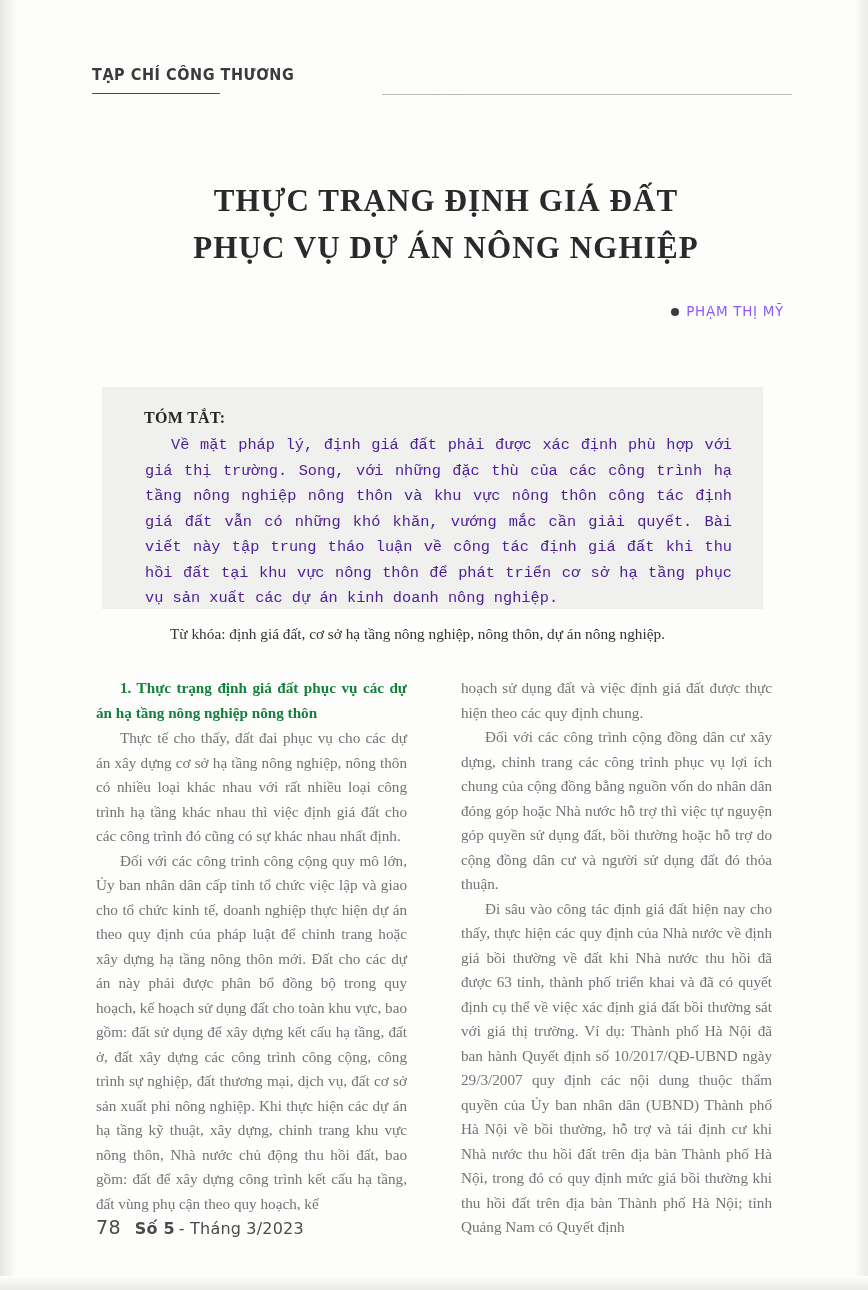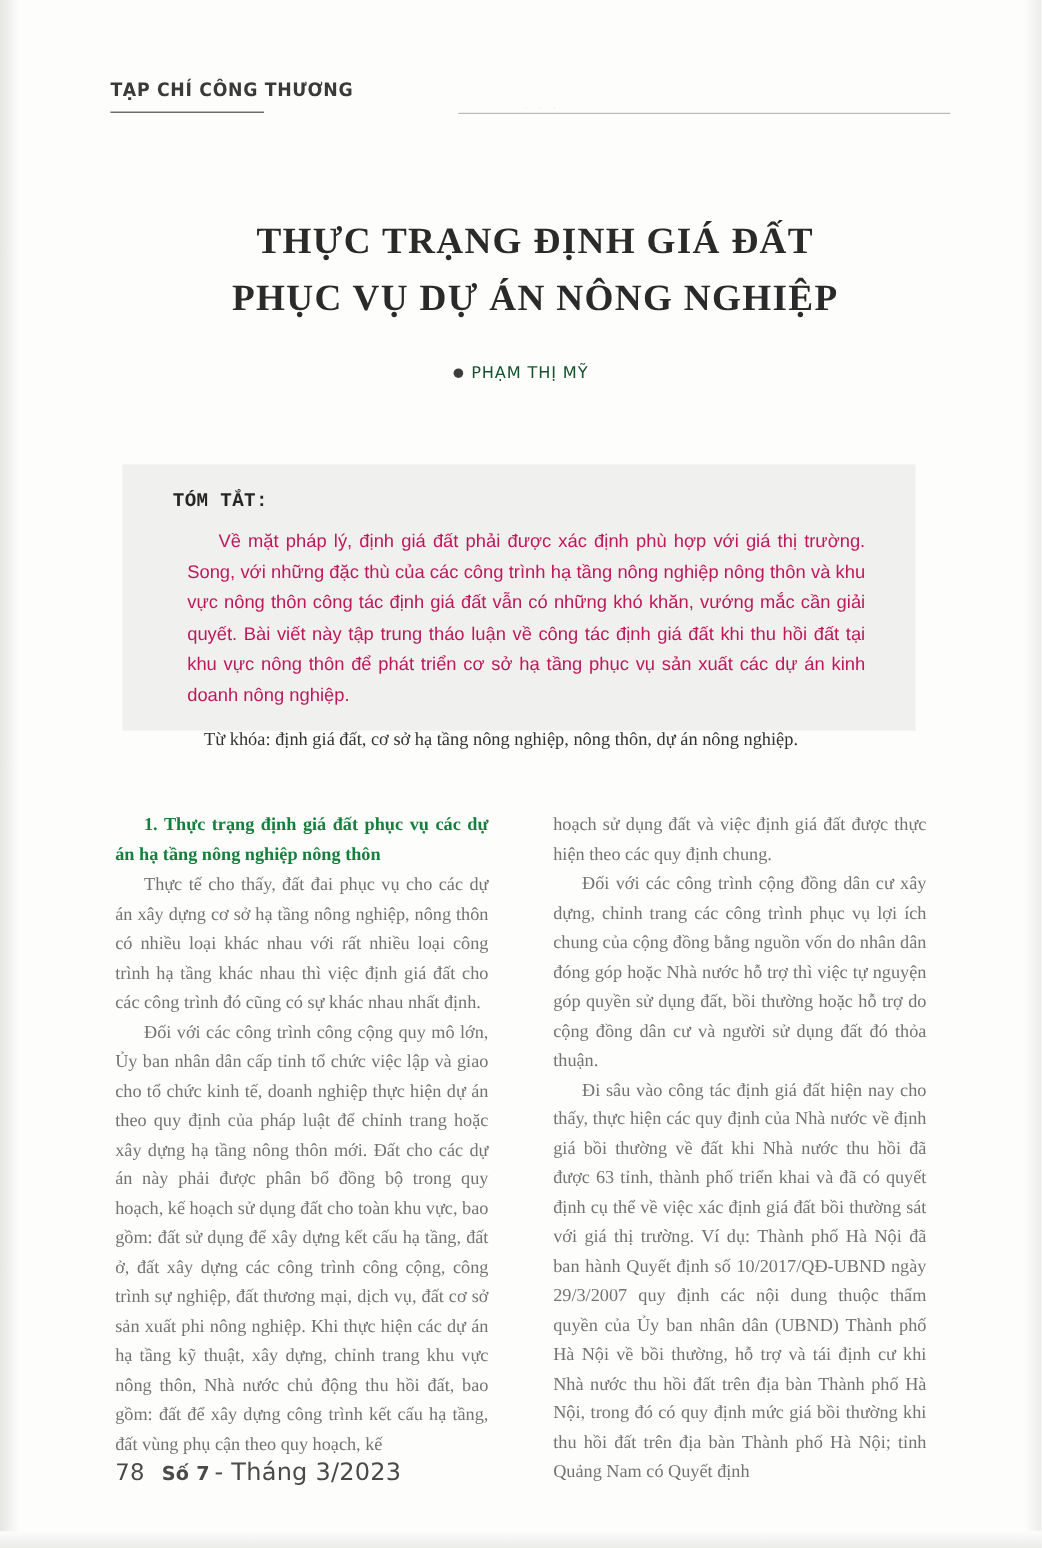--- a/index.html
+++ b/index.html
@@ -102,25 +102,25 @@
     color: #2a2a2a;
   }
   .doc-title .l2 { display: block; }
 
   
   .author-line {
     position: absolute;
     left: 84px;
     top: 303px;
     width: 700px;
-    text-align: center;
+    text-align: right;
     font-family: "DejaVu Sans", sans-serif;
     font-size: 13.5px;
     letter-spacing: 0.7px;
-    color: #14532d;
+    color: #8b5cf6;
     white-space: nowrap;
   }
   .author-bullet {
     display: inline-block;
     width: 8px;
     height: 8px;
     border-radius: 50%;
     background: #3d3d3d;
     margin-right: 7px;
     position: relative;
@@ -133,35 +133,35 @@
     left: 102px;
     top: 387px;
     width: 661px;
     height: 222px;
     background: #f0f0ee;
   }
   .abstract-inner {
     padding: 22px 30px 0 42px;
   }
   .abstract-heading {
-    font-family: Liberation Mono, monospace;
+    font-family: Liberation Serif, serif;
     font-weight: 700;
     font-size: 16px;
     letter-spacing: 0.3px;
     color: #262626;
     margin-bottom: 6px;
   }
   .abstract-body {
-    font-family: Liberation Sans, sans-serif;
+    font-family: Liberation Mono, monospace;
     font-size: 15.3px;
     line-height: 25.5px;
     text-align: justify;
-    color: #be185d;
+    color: #4c1d95;
     text-indent: 26px;
-    margin: 12px;
+    margin: 1px;
   }
   .abstract-keywords {
     font-family: "Liberation Serif", serif;
     font-size: 15.3px;
     line-height: 25.5px;
     text-align: justify;
     color: #333;
     text-indent: 26px;
     margin: 9px 0 0 0;
   }
@@ -220,21 +220,21 @@
     letter-spacing: 0.3px;
     vertical-align: baseline;
   }
   .footer-issue {
     font-size: 16px;
     font-weight: 700;
     margin-left: 14px;
     letter-spacing: 0.2px;
   }
   .footer-date {
-    font-size: 20px;
+    font-size: 16px;
     margin-left: 4px;
     letter-spacing: 0.2px;
   }
 </style>
 </head>
 <body>
 
 <div class="page">
 
   <div class="scan-edge-left"></div>
@@ -275,16 +275,16 @@
 
     <div class="col col-right">
       <p class="para" style="text-indent:0">hoạch sử dụng đất và việc định giá đất được thực hiện theo các quy định chung.</p>
       <p class="para">Đối với các công trình cộng đồng dân cư xây dựng, chỉnh trang các công trình phục vụ lợi ích chung của cộng đồng bằng nguồn vốn do nhân dân đóng góp hoặc Nhà nước hỗ trợ thì việc tự nguyện góp quyền sử dụng đất, bồi thường hoặc hỗ trợ do cộng đồng dân cư và người sử dụng đất đó thỏa thuận.</p>
       <p class="para">Đi sâu vào công tác định giá đất hiện nay cho thấy, thực hiện các quy định của Nhà nước về định giá bồi thường về đất khi Nhà nước thu hồi đã được 63 tỉnh, thành phố triển khai và đã có quyết định cụ thể về việc xác định giá đất bồi thường sát với giá thị trường. Ví dụ: Thành phố Hà Nội đã ban hành Quyết định số 10/2017/QĐ-UBND ngày 29/3/2007 quy định các nội dung thuộc thẩm quyền của Ủy ban nhân dân (UBND) Thành phố Hà Nội về bồi thường, hỗ trợ và tái định cư khi Nhà nước thu hồi đất trên địa bàn Thành phố Hà Nội, trong đó có quy định mức giá bồi thường khi thu hồi đất trên địa bàn Thành phố Hà Nội; tỉnh Quảng Nam có Quyết định</p>
     </div>
 
   </div>
 
   <div class="footer">
-    <span class="footer-page">78</span><span class="footer-issue">Số 7</span><span class="footer-date">- Tháng 3/2023</span>
+    <span class="footer-page">78</span><span class="footer-issue">Số 5</span><span class="footer-date">- Tháng 3/2023</span>
   </div>
 
 </div>
 
 </body></html>

